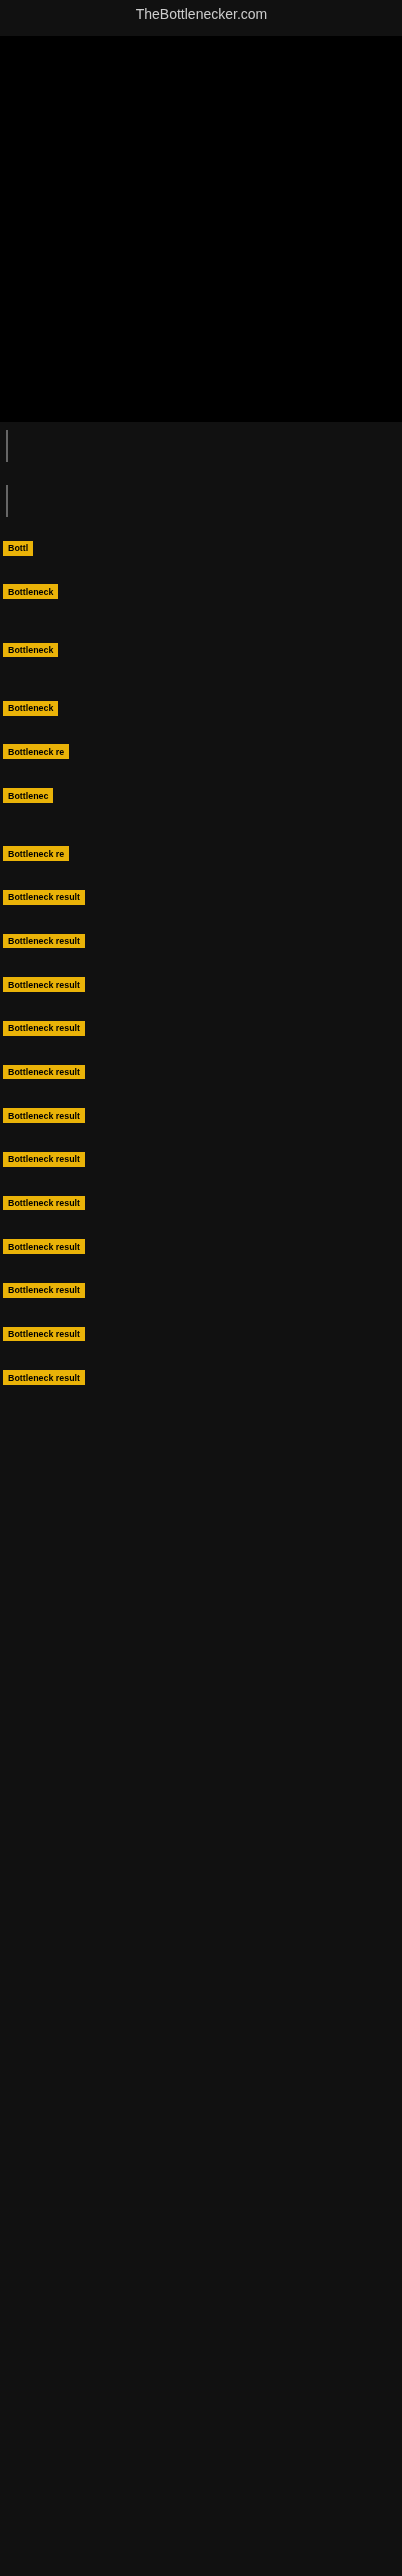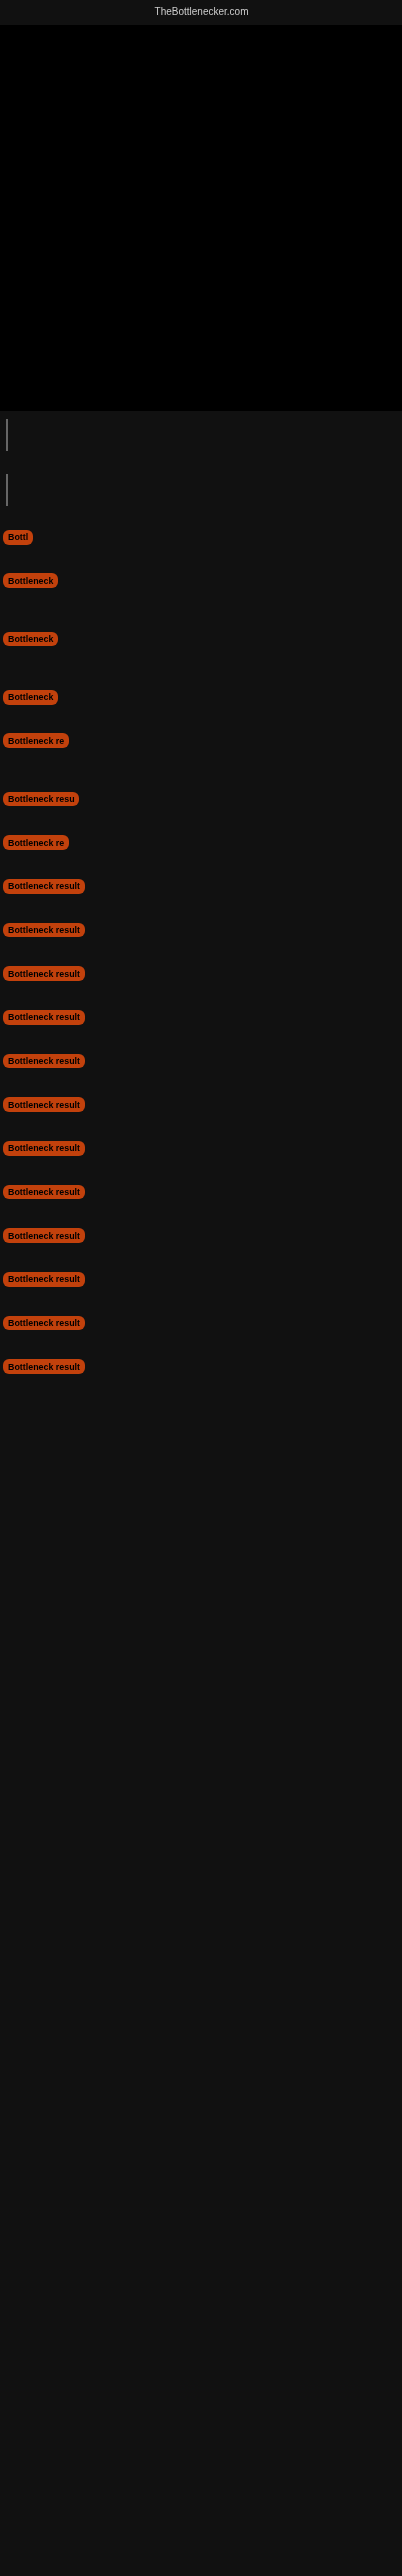--- a/index.html
+++ b/index.html
@@ -10,23 +10,23 @@
     body {
       width: 403px;
       min-height: 2576px;
       background-color: #1a1a1a;
       font-family: Arial, sans-serif;
       position: relative;
     }
     .site-title {
       text-align: center;
       color: #cccccc;
-      font-size: 10px;
+      font-size: 14px;
       padding-top: 6.4px;
-      padding-bottom: 8px;
+      padding-bottom: 14px;
     }
     .main-content {
       width: 403px;
       min-height: 2576px;
       background: #111;
       position: relative;
     }
     .top-black-area {
       width: 100%;
       height: 386px;
@@ -40,26 +40,26 @@
     }
     .result-items-container {
       padding: 8px 0;
     }
     .result-item {
       margin: 4.8px 0;
       padding: 1.6px 0;
     }
     .result-badge {
       display: inline-block;
-      background-color: #c2410c;
+      background-color: #eab308;
       color: #000;
       font-size: 8.9px;
       font-weight: bold;
       padding: 2.4px 4.8px;
-      border-radius: 6px;
+      border-radius: 0;
       white-space: nowrap;
       margin-left: 3.2px;
     }
     .small-spacer {
       height: 6.4px;
     }
   </style>
 </head>
 <body>
 
@@ -80,22 +80,22 @@
       <div class="result-item"><span class="result-badge">Bottleneck</span></div>
       <div style="height: 14.5px;"></div>
       <div style="height: 14.5px;"></div>
       <div class="result-item"><span class="result-badge">Bottleneck</span></div>
       <div style="height: 14.5px;"></div>
       <div style="height: 14.5px;"></div>
       <div class="result-item"><span class="result-badge">Bottleneck</span></div>
       <div style="height: 14.5px;"></div>
       <div class="result-item"><span class="result-badge">Bottleneck re</span></div>
       <div style="height: 14.5px;"></div>
+      <div class="result-item"><span class="result-badge">Bottlenec</span></div>
       <div style="height: 14.5px;"></div>
-      <div class="result-item"><span class="result-badge">Bottleneck resu</span></div>
       <div style="height: 14.5px;"></div>
       <div class="result-item"><span class="result-badge">Bottleneck re</span></div>
       <div style="height: 14.5px;"></div>
       <div class="result-item"><span class="result-badge">Bottleneck result</span></div>
       <div style="height: 14.5px;"></div>
       <div class="result-item"><span class="result-badge">Bottleneck result</span></div>
       <div style="height: 14.5px;"></div>
       <div class="result-item"><span class="result-badge">Bottleneck result</span></div>
       <div style="height: 14.5px;"></div>
       <div class="result-item"><span class="result-badge">Bottleneck result</span></div>

